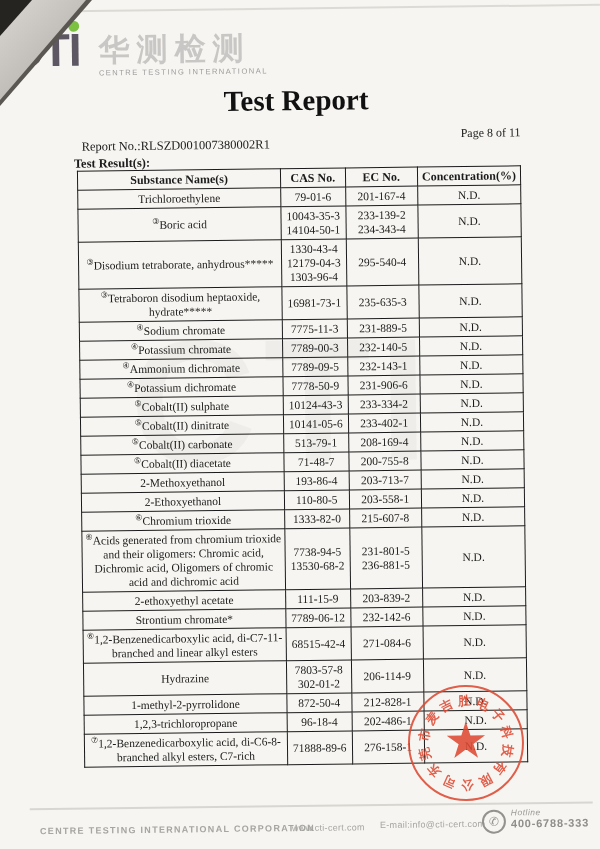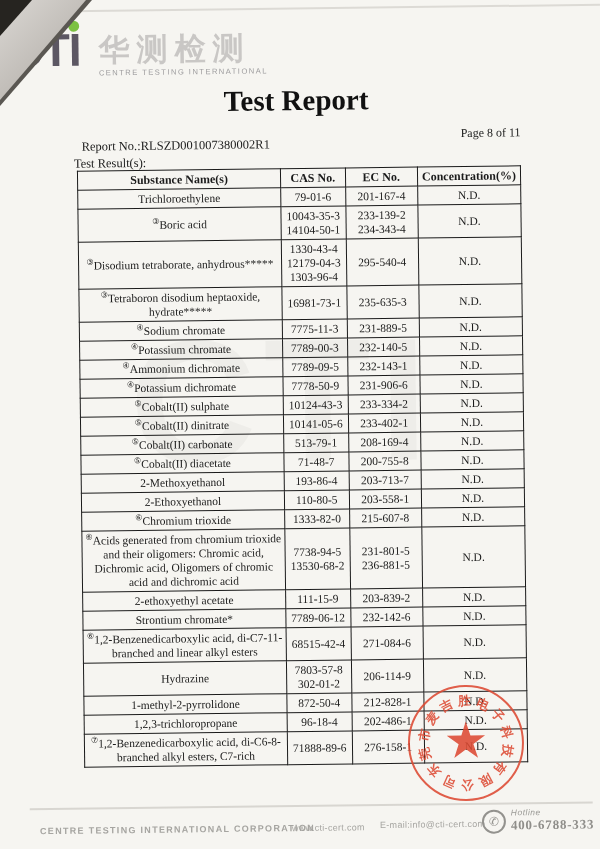--- a/index.html
+++ b/index.html
@@ -28,21 +28,21 @@
     font-size:46px;line-height:46px;letter-spacing:-1px;color:#5c5763;}
   .logo-dot{position:absolute;right:1px;top:-6px;width:11px;height:11px;border-radius:50%;background:var(--logo-green,#7cc142);}
   .logo-right{margin-left:18px;padding-top:8px;}
   .logo-cn{font-size:31px;line-height:32px;letter-spacing:7px;color:#c9c7c5;font-weight:600;font-family:"Liberation Sans",sans-serif;}
   .logo-sub{margin-top:2px;font-family:"Liberation Sans",sans-serif;font-size:7.6px;letter-spacing:1.45px;color:#9d9c9e;}
   
   .title{position:absolute;left:0;right:0;top:84px;margin:0;text-align:center;
     font-size:29px;font-weight:700;color:#111;z-index:3;}
   .report-no{position:absolute;left:85px;top:137px;font-size:12.5px;z-index:3;}
   .page-no{position:absolute;right:76px;top:128px;font-size:12px;z-index:3;}
-  .section-label{position:absolute;left:77px;top:154px;font-size:12.5px;font-weight:400;z-index:3;text-align:center;}
+  .section-label{position:absolute;left:77px;top:154px;font-size:12.5px;font-weight:700;z-index:3;text-align:center;}
   
   table.results{position:absolute;left:80px;top:168px;width:444px;border-collapse:collapse;z-index:3;
     font-size:11.5px;line-height:14px;}
   table.results th, table.results td{border:1px solid #1b1b1b;text-align:center;vertical-align:middle;padding:2px 2px;}
   table.results th{font-size:12px;font-weight:700;padding:2px 0;}
   .col-sub{width:45.8%;} .col-cas{width:14.6%;} .col-ec{width:16.3%;} .col-conc{width:23.3%;}
   td sup{font-size:8px;line-height:0;vertical-align:super;}
   
   .stamp{position:absolute;left:404px;top:687px;width:116px;height:116px;z-index:4;opacity:0.88;}
   .stamp-ring{position:absolute;inset:0;border:2.5px solid var(--stamp-red,#dd4a33);border-radius:50%;}
@@ -54,21 +54,21 @@
   
   .footer-line{position:absolute;left:25px;right:12px;top:805px;height:2px;background:#d8d6d1;z-index:3;}
   .f-item{position:absolute;font-family:"Liberation Sans",sans-serif;color:#a6a5a1;z-index:3;}
   .f-company{left:35px;top:823px;font-size:9px;letter-spacing:1.3px;font-weight:700;}
   .f-web{left:287px;top:823px;font-size:9px;letter-spacing:0.3px;}
   .f-email{left:375px;top:821px;font-size:9px;letter-spacing:0.3px;}
   .f-phone{left:477px;top:812px;width:20px;height:20px;border:2px solid #93928e;border-radius:50%;
     text-align:center;font-size:12px;line-height:20px;color:#93928e;}
   .f-hot{left:506px;top:810px;}
   .f-hot .hl{display:block;font-size:8.5px;color:#9b9a96;letter-spacing:0.5px;font-style:italic;}
-  .f-hot .hn{display:block;font-size:13px;font-weight:700;color:#8f8e8a;letter-spacing:0.8px;font-family:Liberation Serif, serif;}
+  .f-hot .hn{display:block;font-size:11px;font-weight:700;color:#8f8e8a;letter-spacing:0.8px;}
 </style>
 </head>
 <body>
 
 <div class="content">
 
   <div class="watermark">CTI</div>
 
   <header class="logo-block">
     <div class="logo-cti">

